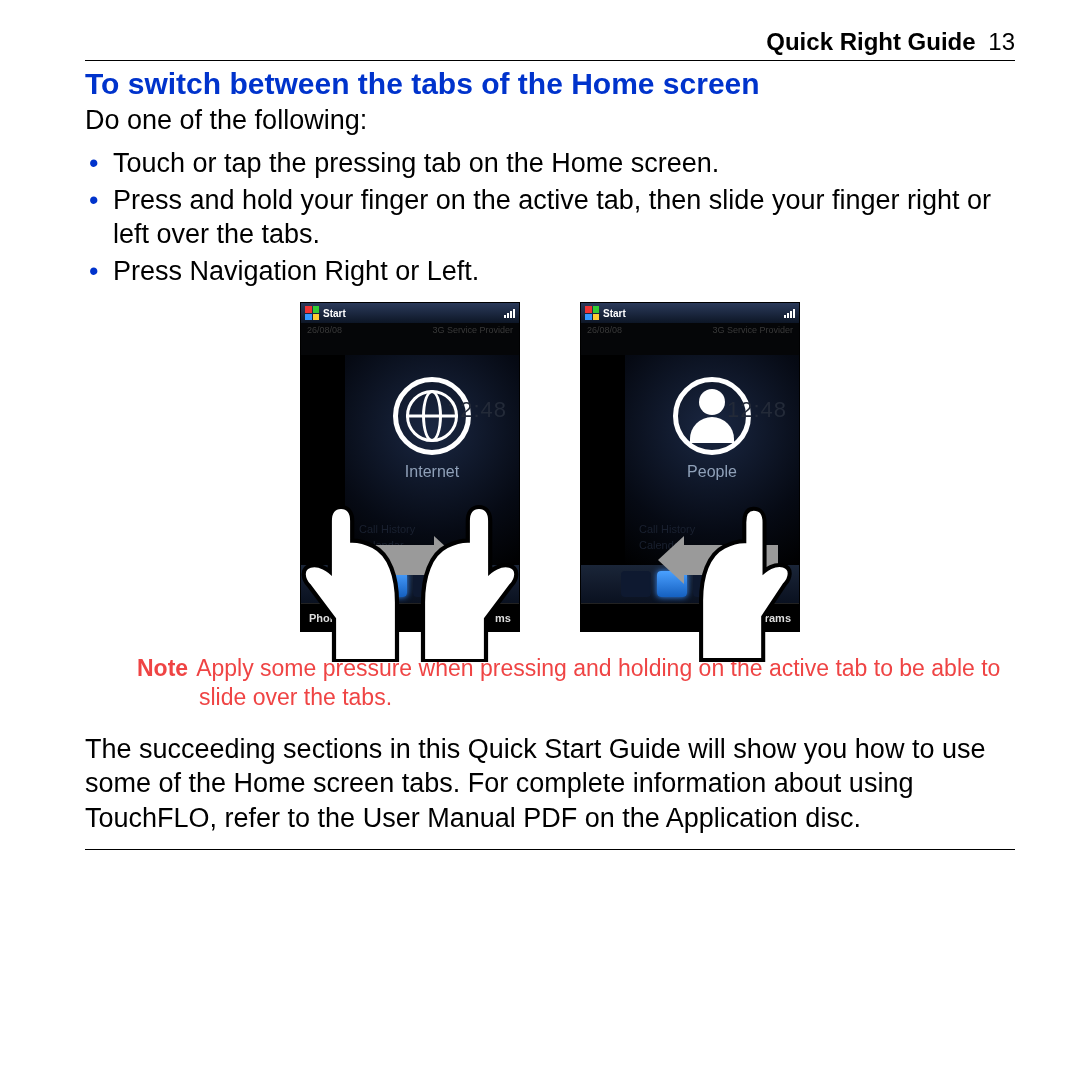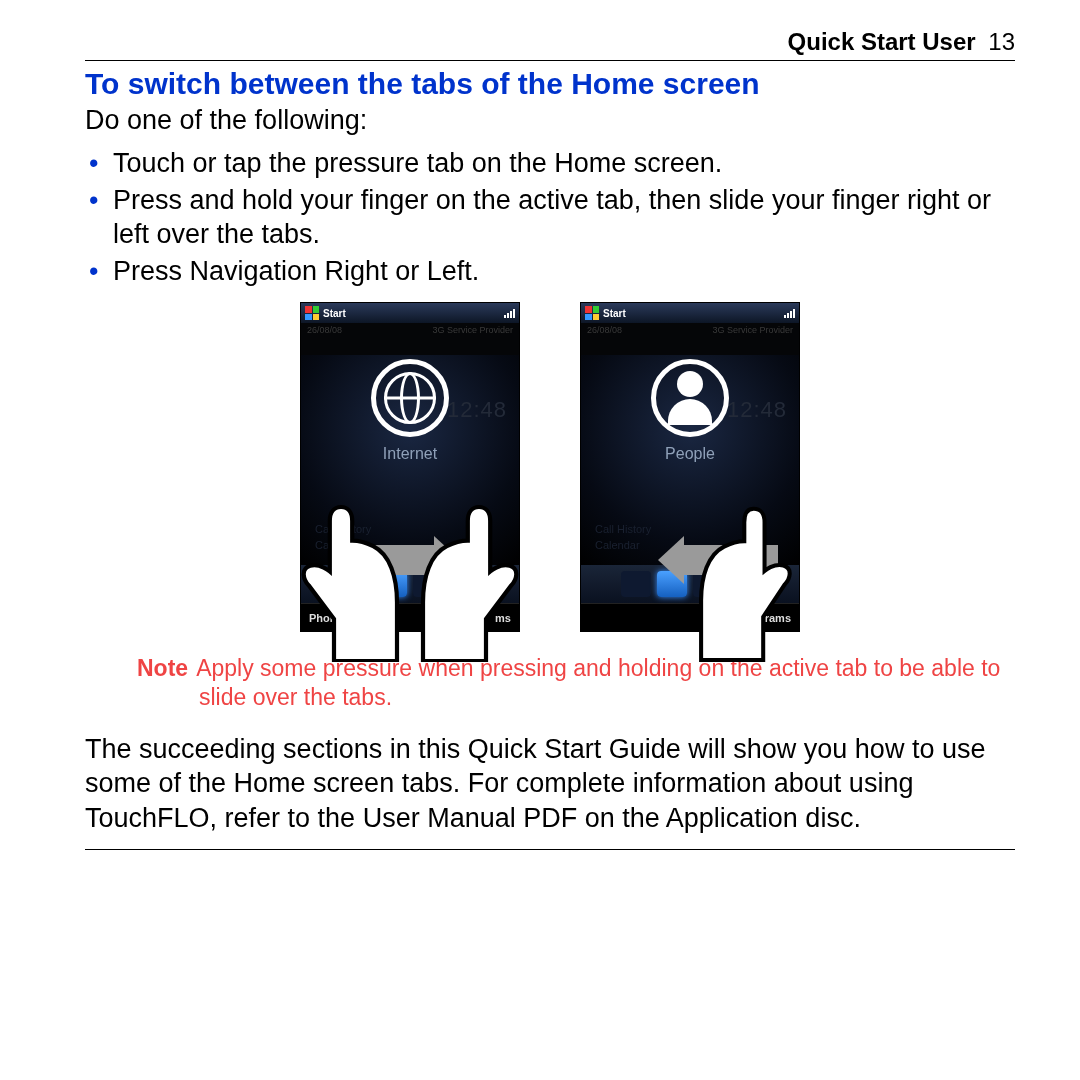--- a/index.html
+++ b/index.html
@@ -82,21 +82,22 @@
   .psubbar {
     height: 32px; display:flex; justify-content:space-between;
     font-size: 9px; color: #3a3a3a; padding: 2px 6px 0;
     background:#050608;
   }
   .pmain {
     height: 210px;
     background: radial-gradient(circle at 50% 35%, #1a2742 0%, #060a14 65%, #000 100%);
     position: relative;
     display:flex; flex-direction:column; align-items:center; justify-content:flex-start;
-    padding-top: 4px;
+    padding-top: 22px;
+    margin-left: 44px;
   }
   .clock-hint { position:absolute; right:12px; top:42px; color:#232a38; font-size:22px; font-weight:300; letter-spacing:1px; }
   .icon-circle {
     width: 78px; height: 78px; border: 5px solid #fff; border-radius: 50%;
     display:flex; align-items:center; justify-content:center;
   }
   .globe-inner { width:100%; height:100%; position:relative; }
   .globe-inner::before, .globe-inner::after {
     content:""; position:absolute; inset:8px; border:3px solid #fff; border-radius:50%;
   }
@@ -158,29 +159,29 @@
     font-size: 27px;
     line-height: 1.28;
     margin-top: 4px;
   }
   hr.footer-rule { border:0; border-top:1.5px solid #000; margin-top:14px; }
 </style>
 </head>
 <body>
 
 <div class="header-row">
-  <span class="header-title">Quick Start User</span>
+  <span class="header-title">Quick Right Guide</span>
   <span class="page-num">13</span>
 </div>
 
 <h2 class="section">To switch between the tabs of the Home screen</h2>
 <p class="intro">Do one of the following:</p>
 
 <ul class="bullets">
-  <li>Touch or tap the pressure tab on the Home screen.</li>
+  <li>Touch or tap the pressing tab on the Home screen.</li>
   <li>Press and hold your finger on the active tab, then slide your finger right or left over the tabs.</li>
   <li>Press Navigation Right or Left.</li>
 </ul>
 
 <div class="phones">
 
   <div class="phone-wrap">
     <div class="phone-screen">
       <div class="pstatus">
         <span class="winflag">

